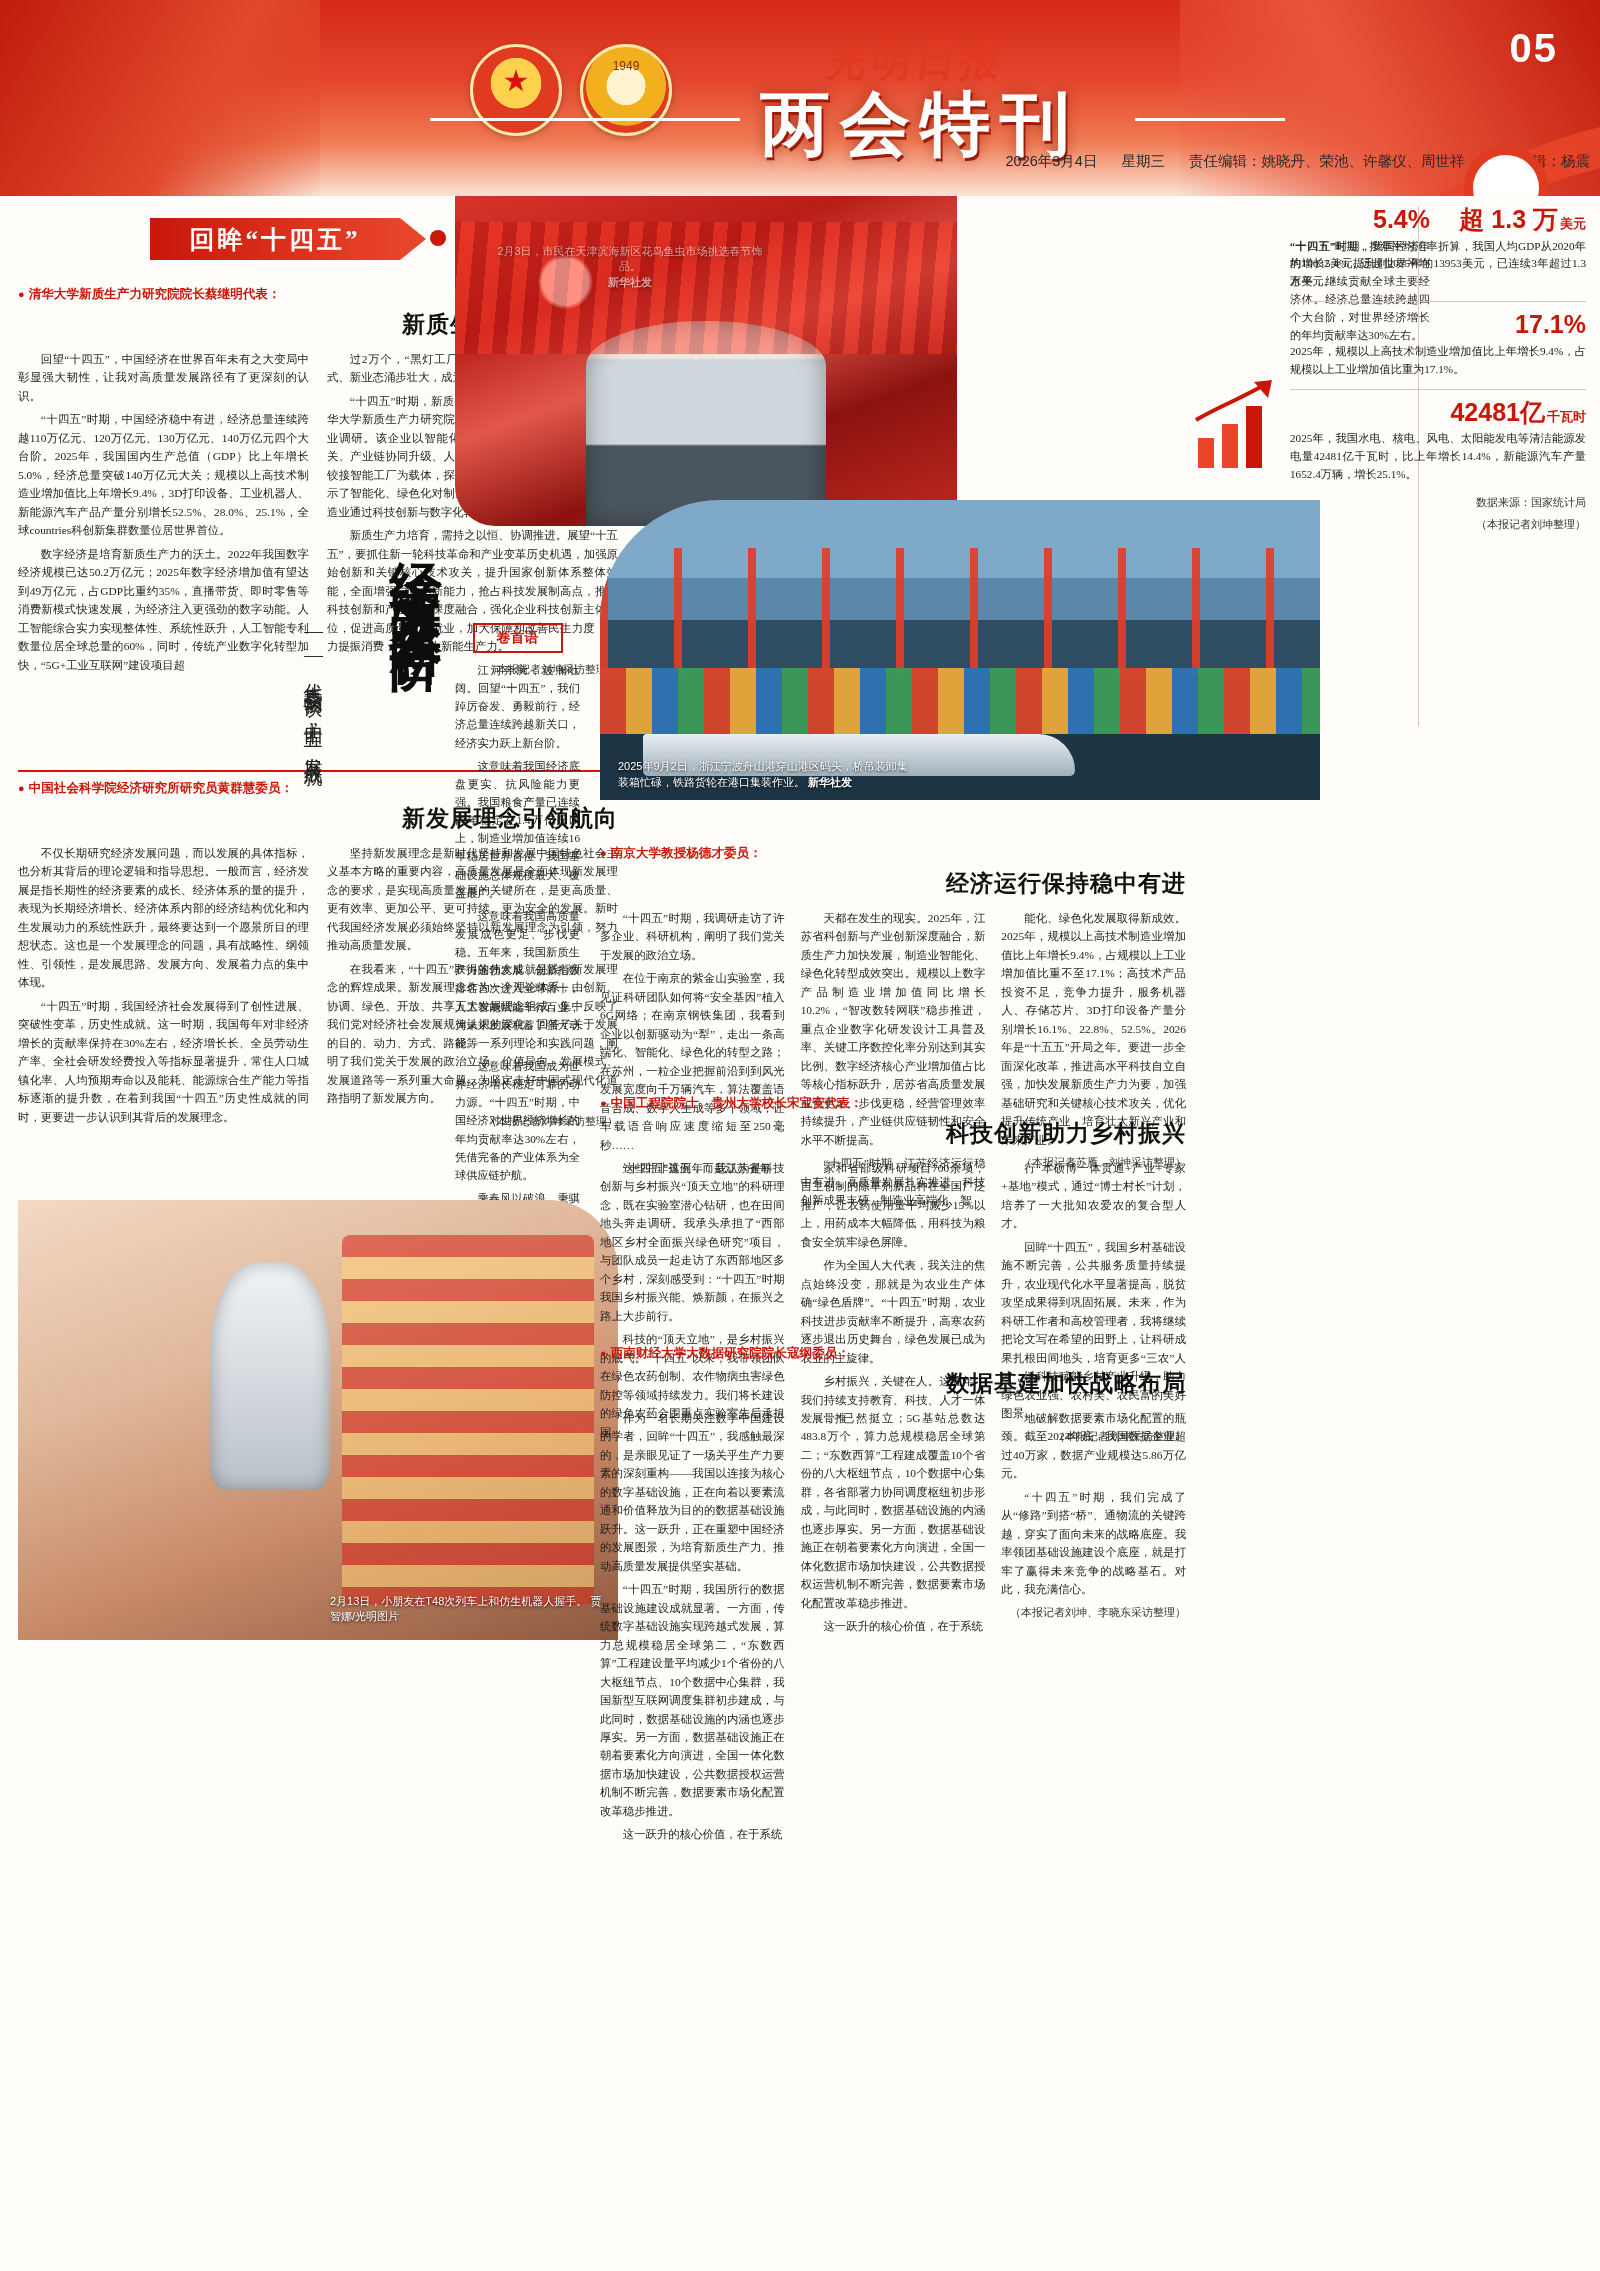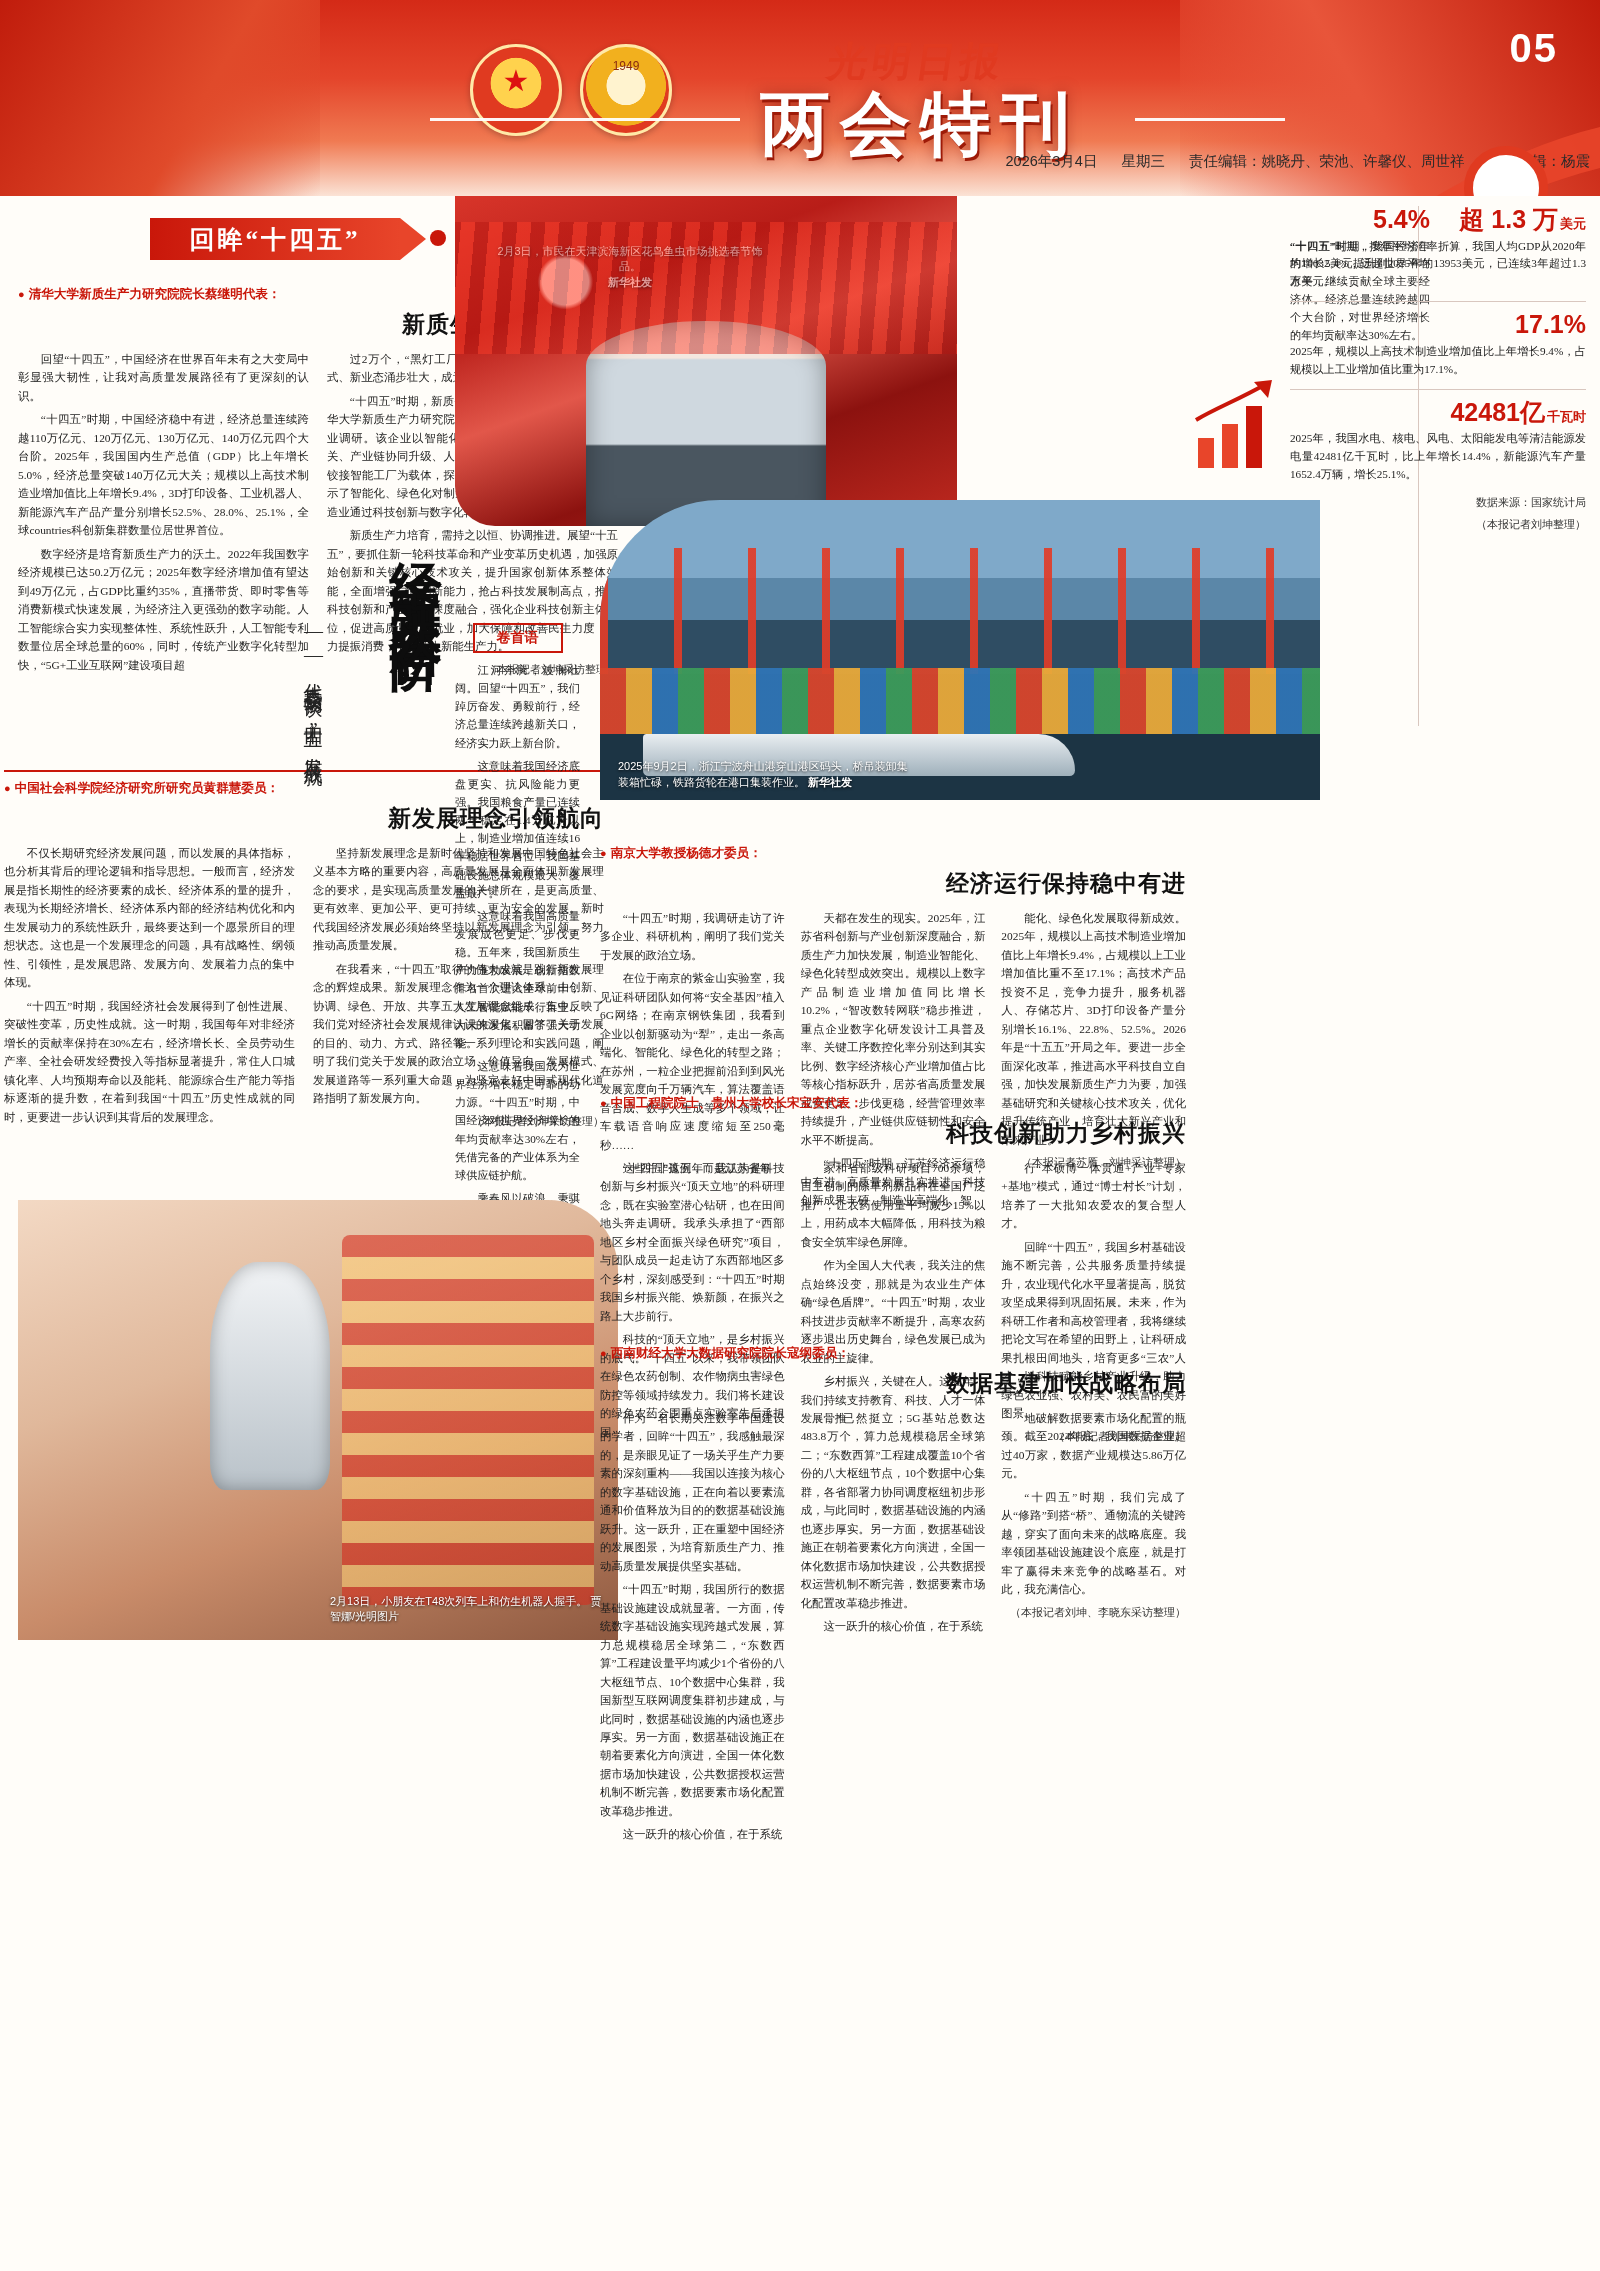--- a/index.html
+++ b/index.html
@@ -98,21 +98,21 @@
     text-align:right;font-family:"Liberation Serif",serif;color:#111;
   }
   .sig{text-align:right;font-size:11px;margin-top:4px;color:#333;}
   .hr-red{height:2px;background:#c9170a;margin:10px 0 8px 0;}
 
   
   .left-block{position:absolute;left:18px;top:286px;width:600px;}
   .two-col{display:flex;gap:18px;}
   .two-col > div{flex:1;}
 
-  .left-block2{position:absolute;left:4px;top:760px;width:600px;}
+  .left-block2{position:absolute;left:18px;top:760px;width:600px;}
 
   
   .vtitle{
     position:absolute;left:330px;top:520px;width:120px;height:700px;
     writing-mode:vertical-rl;text-orientation:upright;
     font-size:52px;font-weight:bold;letter-spacing:10px;
     color:#0d0d0d;font-family:"Liberation Serif",serif;
   }
   .vsub{
     position:absolute;left:300px;top:620px;height:560px;

